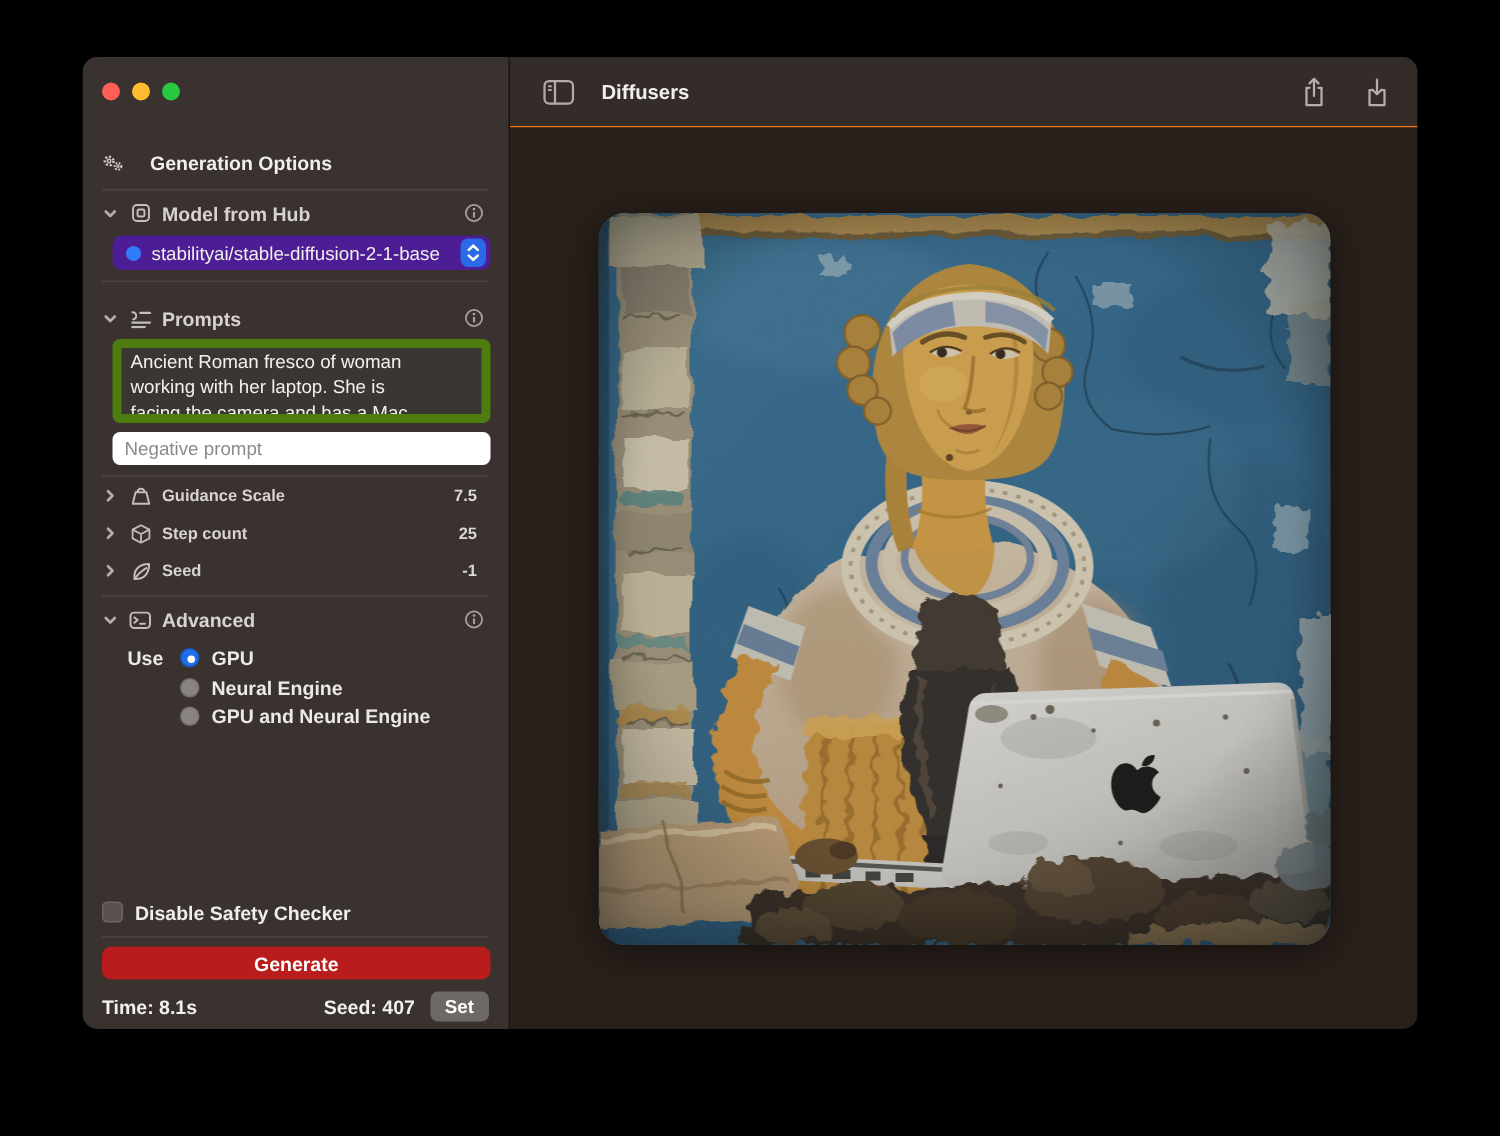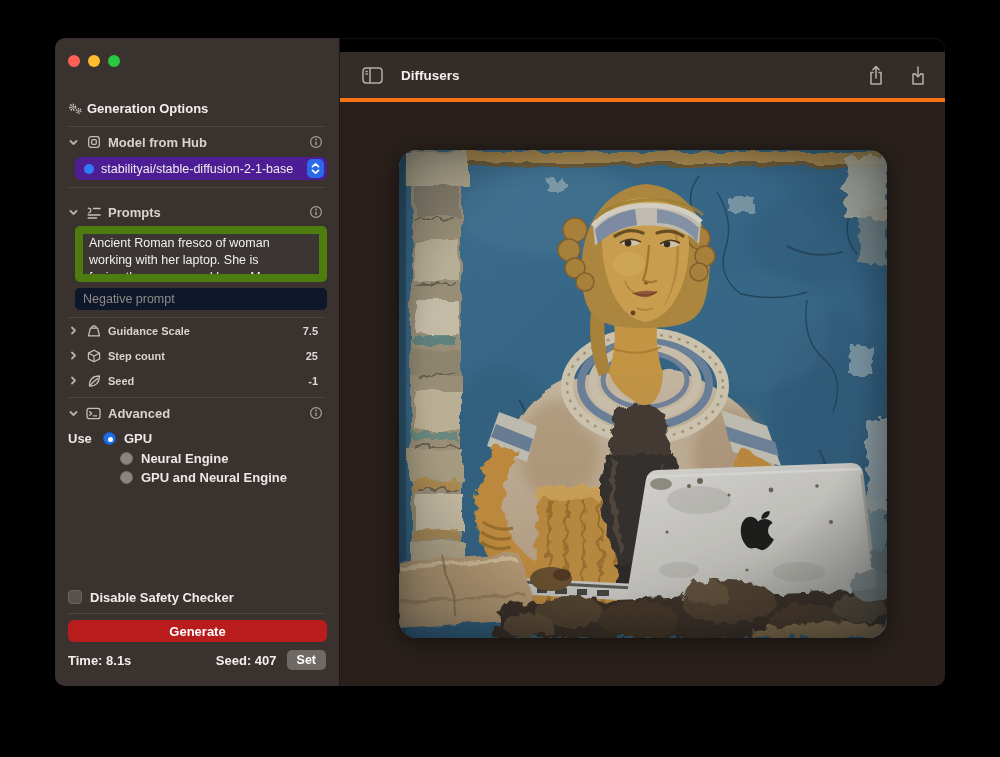--- a/index.html
+++ b/index.html
@@ -6,62 +6,62 @@
     font-family:"Liberation Sans",sans-serif;-webkit-font-smoothing:antialiased;}
   .desktop{position:relative;width:1000px;height:757px;background:#000;}
   .window{position:absolute;left:55px;top:38px;width:890px;height:648px;border-radius:10px;
     overflow:hidden;display:flex;box-shadow:0 30px 70px rgba(0,0,0,.85), inset 0 0 0 1px rgba(255,255,255,.06);}
   
   .sidebar{width:285px;box-sizing:border-box;background:#39322f;border-right:1px solid #1a1412;
     display:flex;flex-direction:column;padding:0 13px;flex-shrink:0;}
   .traffic{margin-top:17px;height:12px;display:flex;gap:8px;}
   .tl{width:12px;height:12px;border-radius:50%;}
   .sep{border-top:1px solid #4b433f;height:0;flex-shrink:0;}
-  .sb-header{margin-top:33px;height:17px;display:flex;align-items:center;gap:4px;color:#f2efec;
+  .sb-header{margin-top:33px;height:17px;display:flex;align-items:center;gap:17px;color:#f2efec;
     font-size:13px;font-weight:bold;}
   .sep1{margin-top:9px;} .sep2{margin-top:7px;} .sep3{margin-top:7px;} .sep4{margin-top:4px;} .sep5{margin-top:8px;}
   .srow{display:flex;align-items:center;height:24px;gap:7px;color:#d8d3cf;font-size:13px;font-weight:bold;}
   .srow .grow{flex:1;}
   .row-model{margin-top:3px;} .row-prompts{margin-top:12px;} .row-advanced{margin-top:3px;}
   .chev{width:11px;display:flex;justify-content:center;flex-shrink:0;}
   .icn{width:15px;display:flex;justify-content:center;flex-shrink:0;}
   .info{margin-right:3px;display:flex;}
   .select{margin:3px 0 0 7px;width:252px;height:23px;box-sizing:border-box;background:#4c1d95;border-radius:6px;
     display:flex;align-items:center;padding:0 3px 0 9px;gap:7px;}
   .seldot{width:10px;height:10px;border-radius:50%;background:#2f7cf6;flex-shrink:0;}
   .seltext{color:#f1eeec;font-size:12.5px;flex:1;white-space:nowrap;overflow:hidden;}
   .stepper{width:17px;height:19px;background:#2a6ae9;border-radius:5px;display:flex;align-items:center;justify-content:center;flex-shrink:0;}
   .promptbox{margin:2px 0 0 7px;width:252px;height:56px;box-sizing:border-box;background:#3b3533;
-    border:8px solid #4d7c0f;border-radius:5px;color:#f3f1ee;font-size:12.5px;line-height:17px;
+    border:6px solid #4d7c0f;border-radius:5px;color:#f3f1ee;font-size:12.5px;line-height:17px;
     padding:1px 6px;white-space:pre-line;overflow:hidden;}
-  .negfield{margin:6px 0 0 7px;width:252px;height:22px;box-sizing:border-box;background:#0f172a;border-radius:5px;
+  .negfield{margin:6px 0 0 7px;width:252px;height:22px;box-sizing:border-box;background:#ffffff;border-radius:5px;
     display:flex;align-items:center;padding:0 8px;color:#8f8a86;font-size:12.5px;}
   .prow{display:flex;align-items:center;height:25px;gap:7px;color:#d8d3cf;font-size:11px;font-weight:bold;}
   .prow:first-of-type{margin-top:2px;}
   .pval{margin-left:auto;margin-right:8px;color:#dcd8d5;font-weight:bold;}
   .radios{margin-top:4px;display:flex;flex-direction:column;}
   .radrow{display:flex;align-items:center;height:19.5px;gap:8px;color:#ece9e6;font-size:13px;font-weight:bold;}
-  .uselbl{width:27px;}
+  .uselbl{margin-left:17px;width:27px;}
   .radind{margin-left:52px;}
   .radio{width:13px;height:13px;border-radius:50%;flex-shrink:0;box-sizing:border-box;}
   .radio.on{background:#1f6fe8;border:1px solid #1a57c0;position:relative;}
   .radio.on::after{content:"";position:absolute;left:4px;top:4px;width:5px;height:5px;border-radius:50%;background:#fff;}
   .radio.off{background:#8a8480;border:1px solid #767068;}
   .spacer{flex:1;}
   .chkrow{display:flex;align-items:center;height:16px;gap:8px;color:#f0edea;font-size:13px;font-weight:bold;}
   .chk{width:14px;height:14px;border-radius:3.5px;background:#57504c;border:1px solid #6e6660;box-sizing:border-box;}
   .genbtn{margin:6px 0 0 0;height:22px;border:none;border-radius:6px;background:#b91c1c;color:#fff;
     font-size:13px;font-weight:bold;font-family:"Liberation Sans",sans-serif;width:259px;display:flex;align-items:center;justify-content:center;cursor:default;}
-  .status{margin-top:8px;height:20px;display:flex;align-items:center;color:#f2efec;font-size:13px;font-weight:bold;margin-bottom:16px;}
+  .status{margin-top:8px;height:20px;display:flex;align-items:center;color:#f2efec;font-size:13px;font-weight:bold;margin-bottom:5px;}
   .setbtn{margin-left:10px;height:20px;padding:0 10px;background:#6f6965;border:none;border-radius:5px;color:#fff;
     font-size:12.5px;font-weight:bold;font-family:"Liberation Sans",sans-serif;display:flex;align-items:center;}
   
   .main{flex:1;display:flex;flex-direction:column;min-width:0;}
-  .titlebar{height:46px;background:#342c28;border-bottom:4px solid #f97316;display:flex;align-items:center;
-    padding:0 18px 0 22px;flex-shrink:0;margin-top:14px;}
+  .titlebar{height:46px;background:#342c28;border-bottom:1px solid #f97316;display:flex;align-items:center;
+    padding:0 18px 0 22px;flex-shrink:0;}
   .wintitle{margin-left:18px;color:#f2efec;font-size:13.5px;font-weight:bold;}
   .tbicons{margin-left:auto;display:flex;gap:24px;align-items:center;}
   .canvas{flex:1;background:#29201b;display:flex;align-items:center;justify-content:center;}
   .artwork{width:488px;height:488px;border-radius:18px;overflow:hidden;position:relative;box-shadow:0 4px 24px rgba(0,0,0,.5);}
   .artwork::after{content:"";position:absolute;inset:0;border-radius:18px;box-shadow:inset 0 0 34px rgba(10,8,6,.35);pointer-events:none;}
   svg{display:block;}
 </style>
 </head>
 <body>
 

